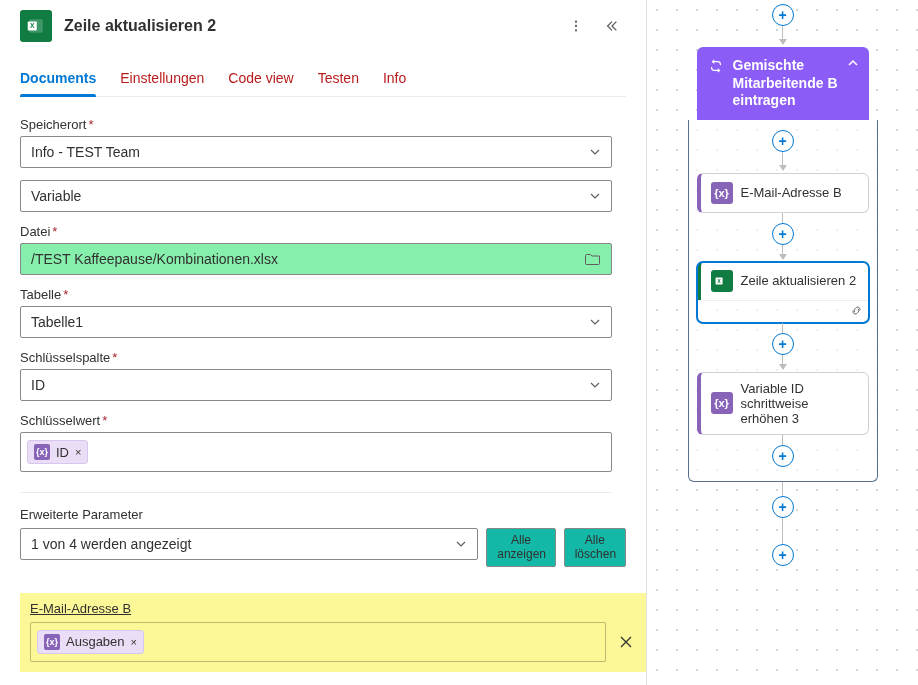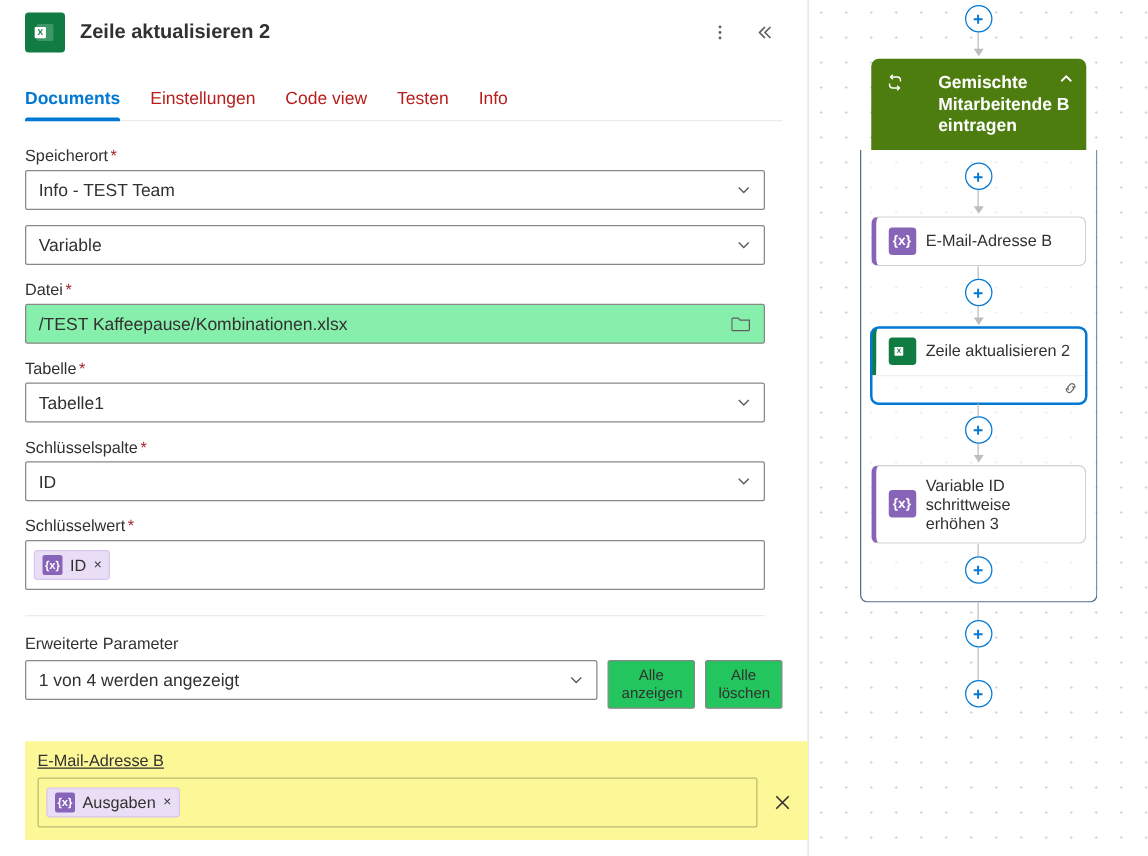--- a/index.html
+++ b/index.html
@@ -34,39 +34,39 @@
     .token { display: inline-flex; align-items: center; gap: 6px; background: #eadef6; border: 1px solid #d8c6ef; border-radius: 3px; padding: 3px 6px; font-size: 13px; }
     .token-badge { width: 16px; height: 16px; background: #8764b8; border-radius: 2px; display: flex; align-items: center; justify-content: center; color: #fff; font-size: 9px; font-weight: bold; }
     .token-x { font-size: 11px; cursor: pointer; }
 
     .divider { border: none; border-top: 1px solid #edebe9; margin: 20px 0 14px 0; width: 592px; }
 
     
     .adv-label { font-size: 13px; margin-bottom: 6px; }
     .adv-row { display: flex; gap: 8px; align-items: flex-start; }
     .adv-row .dropdown { width: 470px; }
-    .small-btn { border: 1px solid #8a8886; border-radius: 2px; padding: 4px 10px; font-size: 12px; text-align: center; cursor: pointer; background: #22c55e; display: flex; flex-direction: column; justify-content: center; line-height: 1.2; min-width: 54px; }
+    .small-btn { border: 1px solid #8a8886; border-radius: 2px; padding: 4px 10px; font-size: 12px; text-align: center; cursor: pointer; background: #14b8a6; display: flex; flex-direction: column; justify-content: center; line-height: 1.2; min-width: 54px; }
 
     
     .highlight-field { margin-top: 26px; background: #fdfd96; background: #fcf898; padding: 8px 10px 10px 10px; width: 628px; position: relative; }
     .highlight-field .field-label { text-decoration: underline; font-size: 13px; margin-bottom: 6px; }
     .hl-row { display: flex; align-items: center; gap: 8px; }
     .hl-row .token-input { flex: 1; width: auto; background:#fcf898; border-color: rgba(0,0,0,.25); }
     .close-x { width: 24px; height: 24px; cursor: pointer; color: #323130; display:flex; align-items:center; justify-content:center; }
 
     
     .right-panel { flex: 1; position: relative; background: #fff; border-left: 1px solid #e1e1e1; }
     .dotgrid { position:absolute; inset:0; background-image: radial-gradient(circle, #d6d6d6 1px, transparent 1px); background-size: 20px 20px; }
     .flow-col { position: absolute; left: 50%; transform: translateX(-50%); top: 0; width: 210px; display:flex; flex-direction:column; align-items:center; }
 
     .add-btn { width: 22px; height: 22px; border: 1px solid #0078d4; border-radius: 50%; background:#fff; color:#0078d4; display:flex; align-items:center; justify-content:center; cursor:pointer; font-size:14px; font-weight:bold; z-index:2; }
     .conn { width: 1px; flex:0 0 auto; background:#bdbdbd; }
     .arrow-down { width:0; height:0; border-left:4px solid transparent; border-right:4px solid transparent; border-top:6px solid #bdbdbd; margin-top:-1px; margin-bottom:2px; }
 
-    .loop-card { width: 172px; background: #4d7c0f; color:#fff; border-radius: 6px 6px 0 0; padding: 10px 12px; display:flex; gap:28px; align-items:flex-start; position:relative; }
+    .loop-card { width: 172px; background: #8b5cf6; color:#fff; border-radius: 6px 6px 0 0; padding: 10px 12px; display:flex; gap:10px; align-items:flex-start; position:relative; }
     .loop-card .loop-icon { width:14px; height:14px; margin-top:2px; flex-shrink:0; }
     .loop-card .title { font-size: 14px; font-weight:600; line-height:1.25; flex:1; }
     .loop-card .chev { position:absolute; top:10px; right:10px; }
     .loop-body { width:190px; border:1px solid #566e8f; border-top:none; border-radius:0 0 6px 6px; padding: 10px 8px 14px; display:flex; flex-direction:column; align-items:center; background:rgba(255,255,255,.6); }
 
     .action-card { width: 172px; background:#fff; border:1px solid #d1d1d1; border-radius:6px; padding: 8px 10px; display:flex; gap:8px; align-items:center; font-size:13px; }
     .action-card .aicon { width:22px; height:22px; border-radius:3px; flex-shrink:0; display:flex; align-items:center; justify-content:center; color:#fff; font-size:11px; font-weight:bold; }
     .border-purple { border-left: 4px solid #8764b8; }
     .border-green { border-left: 4px solid #107c41; }
     .selected-card { outline: 2px solid #0078d4; outline-offset:-1px; border-radius:6px; }

